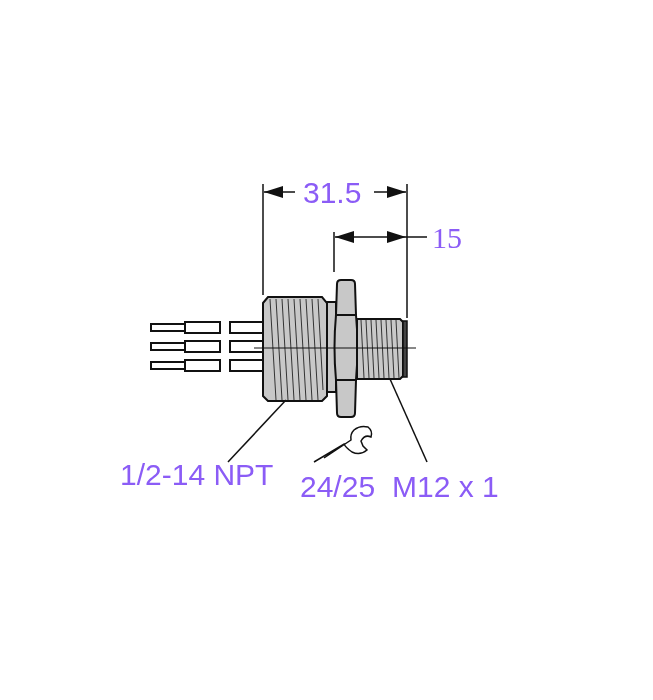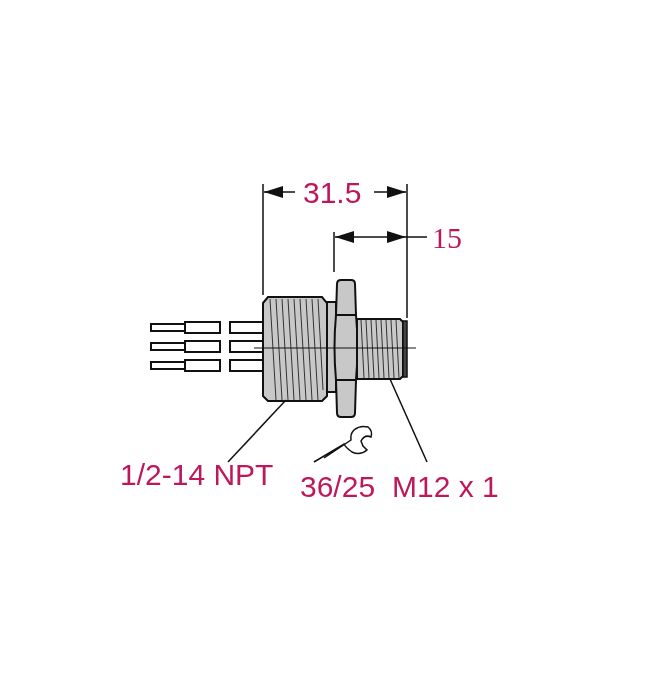--- a/index.html
+++ b/index.html
@@ -1,18 +1,18 @@
 <!DOCTYPE html>
 <html><head>
 <meta charset="utf-8">
 <style>
   html, body { margin:0; padding:0; background:#ffffff; }
   body { width:653px; height:700px; position:relative; overflow:hidden; font-family:"Liberation Sans", sans-serif; }
   svg { position:absolute; left:0; top:0; }
-  .lbl { position:absolute; font-family:"Liberation Sans", sans-serif; color:#be185d; font-size:30px; line-height:30px; white-space:nowrap; }
+  .lbl { position:absolute; font-family:"Liberation Sans", sans-serif; color:#8b5cf6; font-size:30px; line-height:30px; white-space:nowrap; }
 </style>
 </head>
 <body>
 
 <svg width="653" height="700" viewBox="0 0 653 700">
 
   <g stroke="#111" stroke-width="1.5" fill="#111">
     <line x1="263" y1="184" x2="263" y2="295"></line>
     <line x1="407" y1="184" x2="407" y2="318"></line>
     <line x1="264" y1="192" x2="295" y2="192"></line>
@@ -85,14 +85,14 @@
   </g>
 
   <g fill="none" stroke="#111" stroke-width="1.5">
     <path d="M314,462 L344,444 Q346,448 352,452 Q360,456 367,450 L363,446 L361,441 Q365,434 371,437 Q373,431 368,427 Q360,425 354,430 Q350,434 351,440 L324,458"></path>
   </g>
 </svg>
 
 <div class="lbl" style="left:303px;top:178px;">31.5</div>
 <div class="lbl" style="left:432px;top:223px;font-family:Liberation Serif, serif;">15</div>
 <div class="lbl" style="left:120px;top:460px;">1/2-14 NPT</div>
-<div class="lbl" style="left:300px;top:472px;">36/25</div>
+<div class="lbl" style="left:300px;top:472px;">24/25</div>
 <div class="lbl" style="left:392px;top:472px;">M12 x 1</div>
 
 </body></html>

